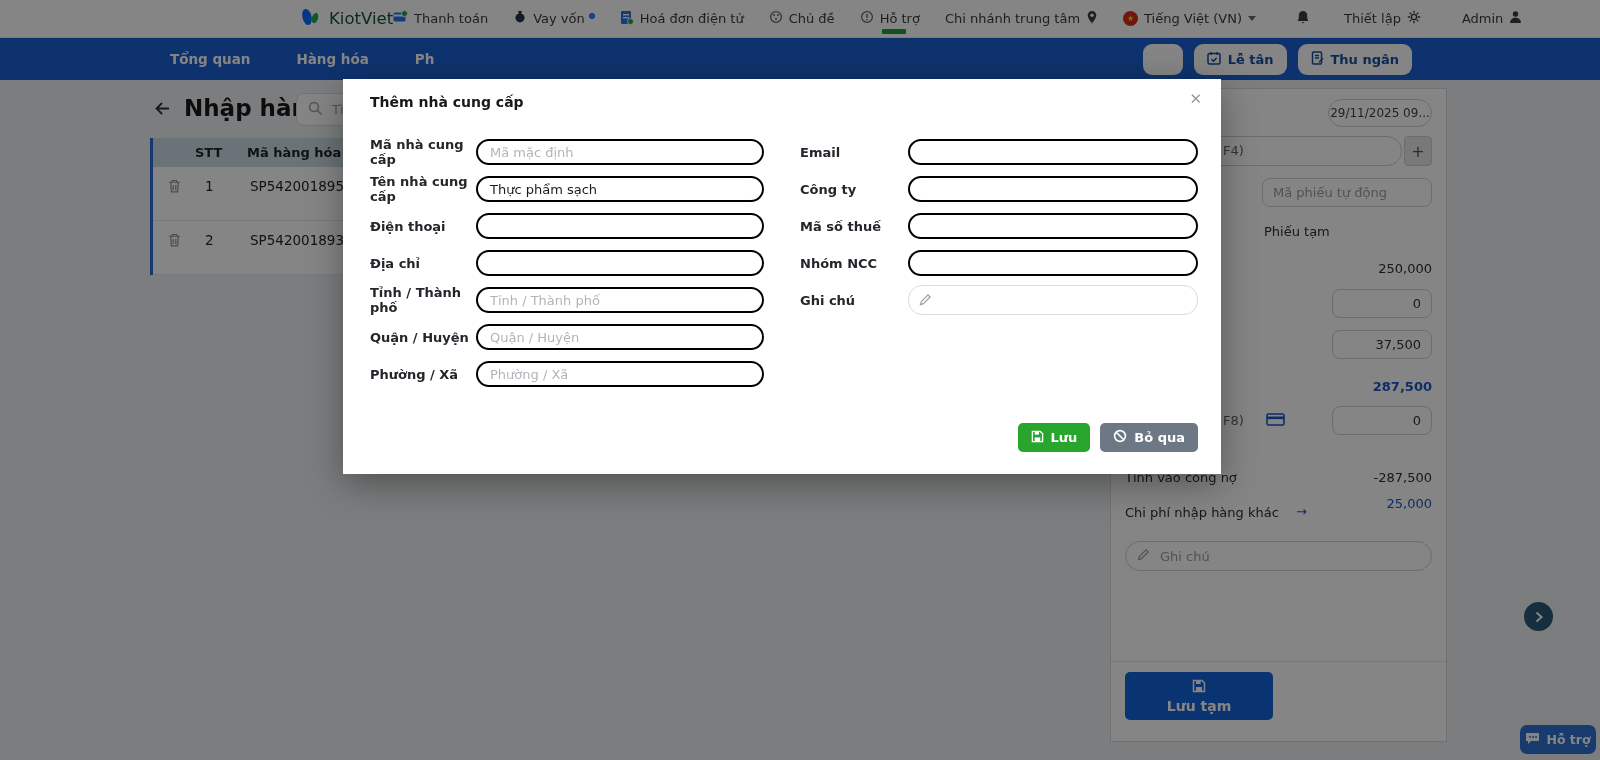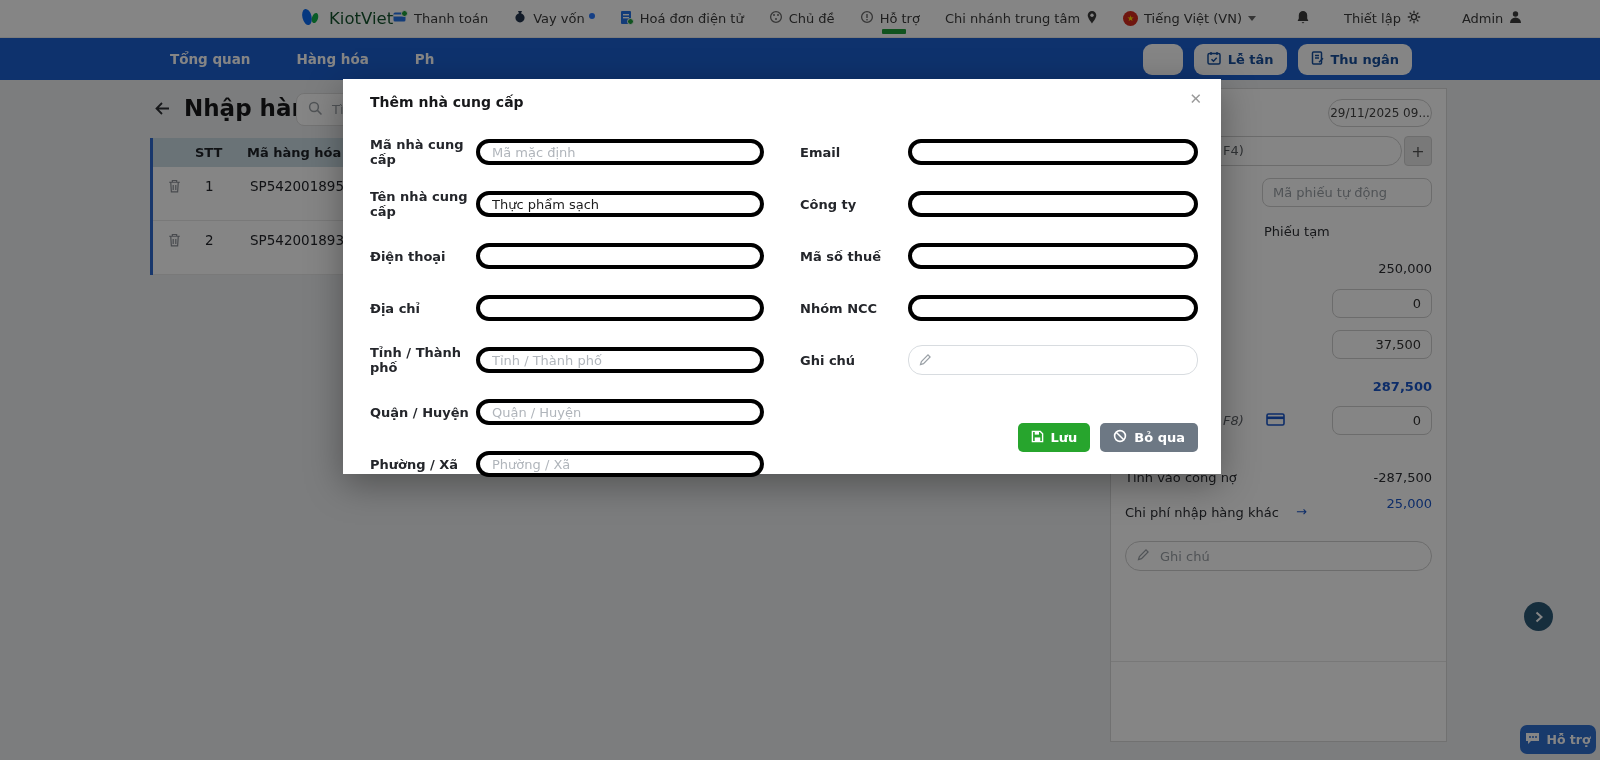--- a/index.html
+++ b/index.html
@@ -55,21 +55,21 @@
   .plus-btn{position:absolute;right:14px;top:47px;width:28px;height:30px;background:#e8e8e8;border:1px solid #d2d2d2;
     border-radius:4px;display:flex;align-items:center;justify-content:center;font-size:16px;color:#555;cursor:pointer;}
   .voucher-input{position:absolute;right:14px;top:89px;width:170px;height:29px;border:1px solid #cfcfcf;
     border-radius:8px;padding:0 10px;font-size:13px;font-family:inherit;color:#333;}
   .voucher-input::placeholder{color:#9aa0a6;}
   .status{position:absolute;left:153px;top:135px;color:#2c2e33;}
   .p-total{position:absolute;right:14px;top:172px;color:#2c2e33;}
   .inp-num{position:absolute;right:14px;width:100px;height:29px;border:1px solid #cfcfcf;border-radius:8px;
     padding:0 10px;text-align:right;font-size:13px;font-family:inherit;color:#333;}
   .need-pay{position:absolute;right:14px;top:290px;font-weight:700;color:#1a56c9;}
-  .f8-hint{position:absolute;left:112px;top:324px;color:#5f6368;font-style:italic;}
+  .f8-hint{position:absolute;left:112px;top:324px;color:#5f6368;}
   .card-ic{position:absolute;left:155px;top:323px;}
   .p-cash{position:absolute;left:14px;top:350px;font-size:12px;color:#8b919b;}
   .p-debt-l{position:absolute;left:14px;top:381px;color:#2c2e33;}
   .p-debt-v{position:absolute;right:14px;top:381px;color:#2c2e33;}
   .p-cost-l{position:absolute;left:14px;top:416px;color:#2c2e33;}
   .p-cost-a{position:absolute;left:185px;top:415px;color:#1a56c9;cursor:pointer;}
   .p-cost-v{position:absolute;right:14px;top:407px;color:#1a56c9;}
   .note-box{position:absolute;left:14px;right:14px;top:452px;height:30px;border:1px solid #cfcfcf;border-radius:15px;
     display:flex;align-items:center;gap:8px;padding:0 11px;background:#fff;}
   .note-box input{border:none;outline:none;flex:1;font-size:13px;font-family:inherit;color:#333;}
@@ -85,27 +85,27 @@
   .support-btn{position:absolute;left:1520px;top:645px;width:76px;height:29px;background:#2f6fd0;border-radius:7px;
     color:#fff;font-size:12.5px;font-weight:700;display:flex;align-items:center;justify-content:center;gap:6px;
     cursor:pointer;z-index:1;}
 
   
   .overlay{position:absolute;inset:0;background:rgba(0,0,0,0.48);z-index:50;}
   .modal{position:absolute;left:343px;top:36px;width:878px;height:395px;background:#fff;border-radius:0;
     box-shadow:0 10px 34px rgba(0,0,0,.35);z-index:60;margin-top:43px;}
   .m-title{position:absolute;left:27px;top:15px;font-size:14px;font-weight:700;color:#17181a;}
   .m-close{position:absolute;right:16px;top:8px;font-size:15px;color:#9a9a9a;cursor:pointer;padding:3px;}
-  .mcol{position:absolute;top:58px;display:flex;flex-direction:column;gap:22px;}
+  .mcol{position:absolute;top:58px;display:flex;flex-direction:column;gap:7px;}
   .col-left{left:27px;}
   .col-right{left:457px;}
   .frow{display:flex;align-items:center;height:30px;}
   .frow label{width:106px;font-size:13px;font-weight:700;color:#24262b;}
   .col-right .frow label{width:108px;}
-  .frow input{width:288px;height:26px;border:4px solid #000000;border-radius:14px;padding:0 12px;
+  .frow input{width:288px;height:26px;border:2px solid #000000;border-radius:14px;padding:0 12px;
     font-size:13px;font-family:inherit;color:#1c1c1c;outline:none;}
   .col-right .frow input{width:290px;}
   .frow input::placeholder{color:#b0b5bb;}
   .note-wrap{width:290px;height:30px;border:1px solid #d8dce0;border-radius:14px;display:flex;
     align-items:center;gap:7px;padding:0 10px;}
   .note-wrap input{border:none;width:auto;flex:1;height:26px;padding:0;}
   .m-actions{position:absolute;right:23px;top:344px;display:flex;gap:10px;}
   .m-btn{height:29px;border-radius:5px;display:flex;align-items:center;gap:7px;padding:0 13px;
     color:#fff;font-size:13px;font-weight:700;cursor:pointer;}
   .btn-save{background:#27a52d;}
@@ -323,20 +323,30 @@
     <span class="p-cost-v">25,000</span>
     <div class="note-box">
       <span>
         <svg width="13" height="13" viewBox="0 0 13 13">
             <path d="M1.5 11.5l.9-3 6.6-6.6 2.1 2.1-6.6 6.6z" fill="none" stroke="#9aa0a6" stroke-width="1.2"></path>
           </svg>
       </span>
       <input placeholder="Ghi chú" style="">
     </div>
     <div class="p-footer">
+      <div class="big-btn btn-draft">
+        <span>
+          <svg width="14" height="14" viewBox="0 0 14 14">
+              <path d="M1.5 1.5h8.5l2.5 2.5v8.5H1.5z" fill="none" stroke="#fff" stroke-width="1.5"></path>
+              <rect x="4" y="8" width="6" height="4" fill="#fff"></rect>
+              <rect x="4" y="1.8" width="4.6" height="3.2" fill="#fff"></rect>
+            </svg>
+        </span>
+        <span>Lưu tạm</span>
+      </div>
     </div>
   </div>
 
   <div class="chev-circle">
     <svg width="10" height="12" viewBox="0 0 10 12">
         <path d="M2.5 1.5l5 4.5-5 4.5" stroke="#fff" stroke-width="2" fill="none"></path>
       </svg>
   </div>
   <div class="support-btn">
     <span>

